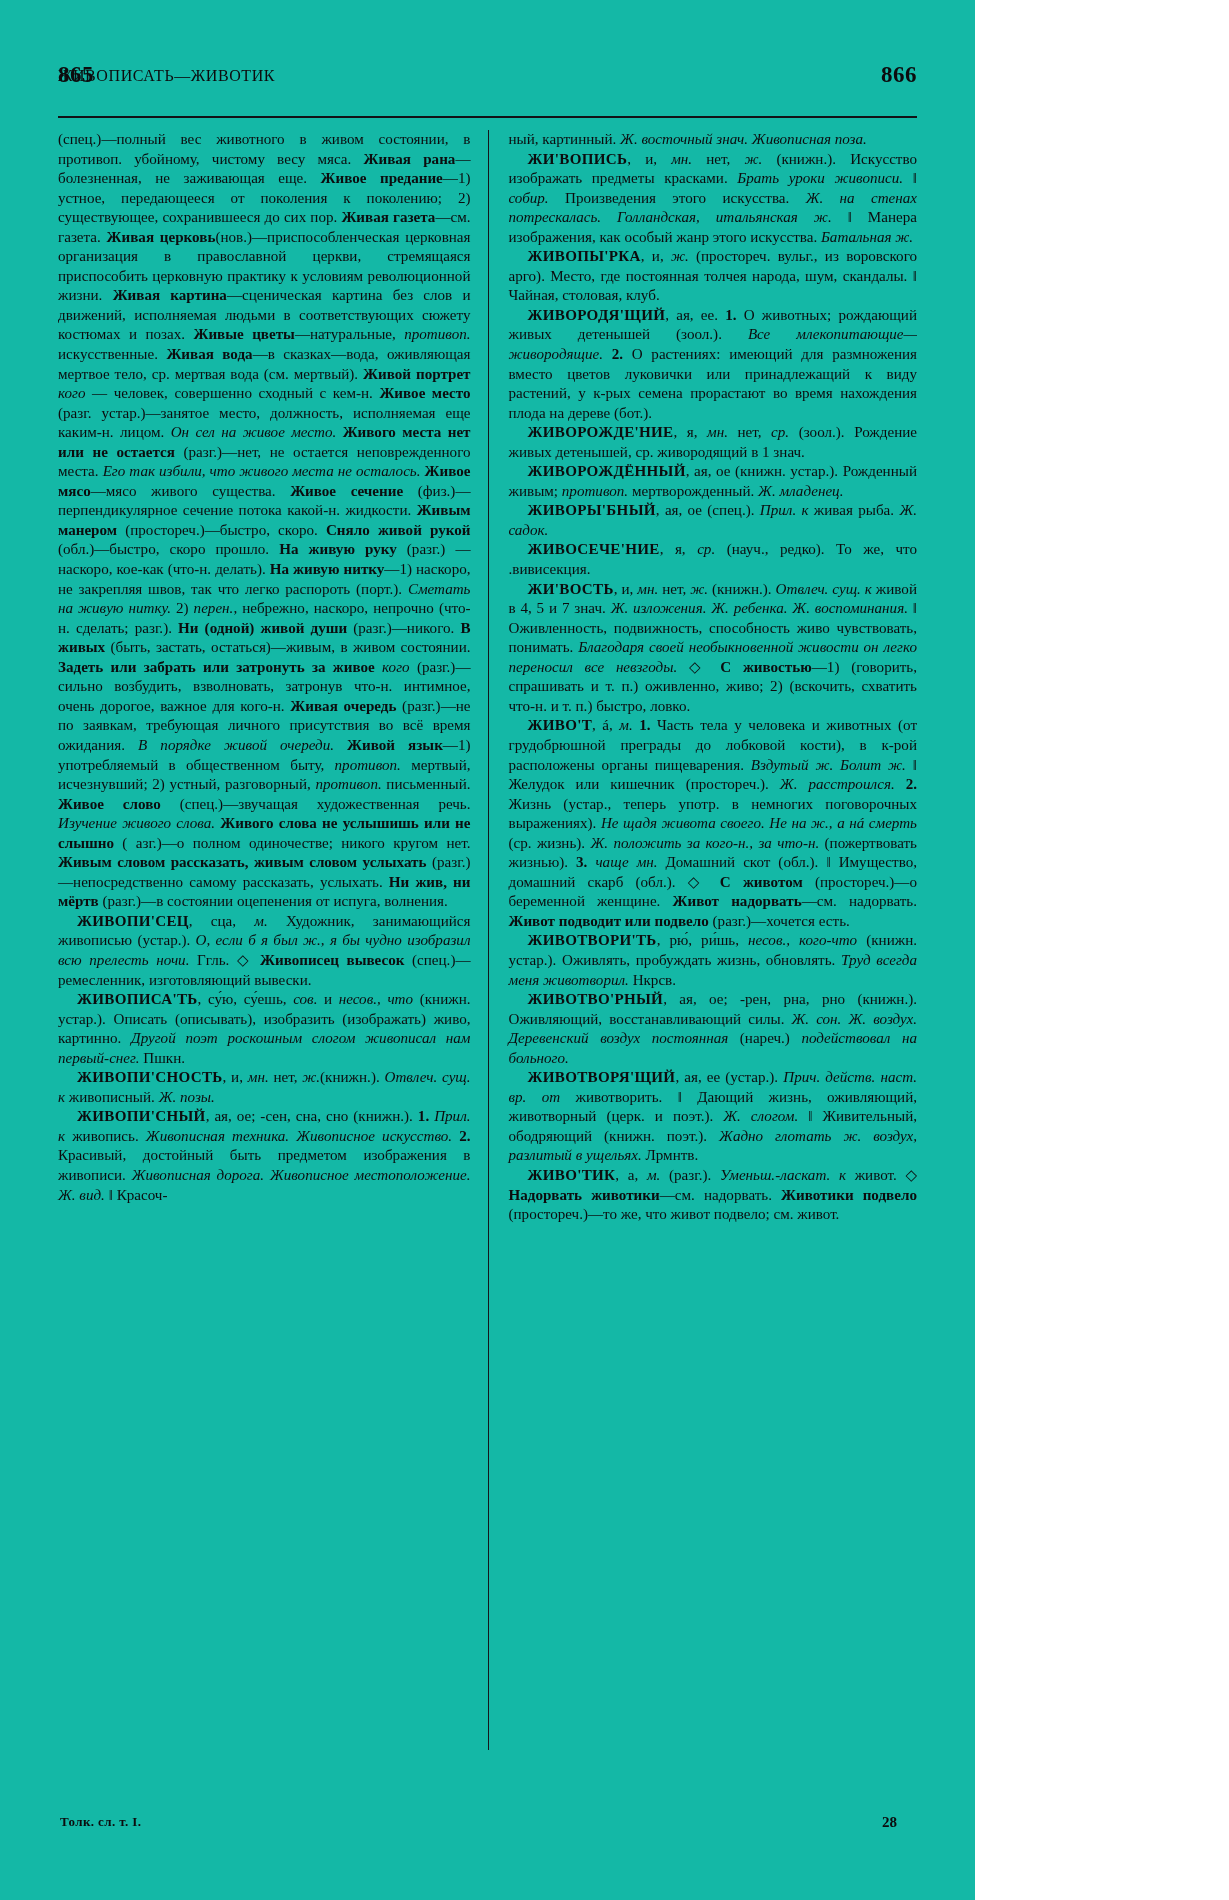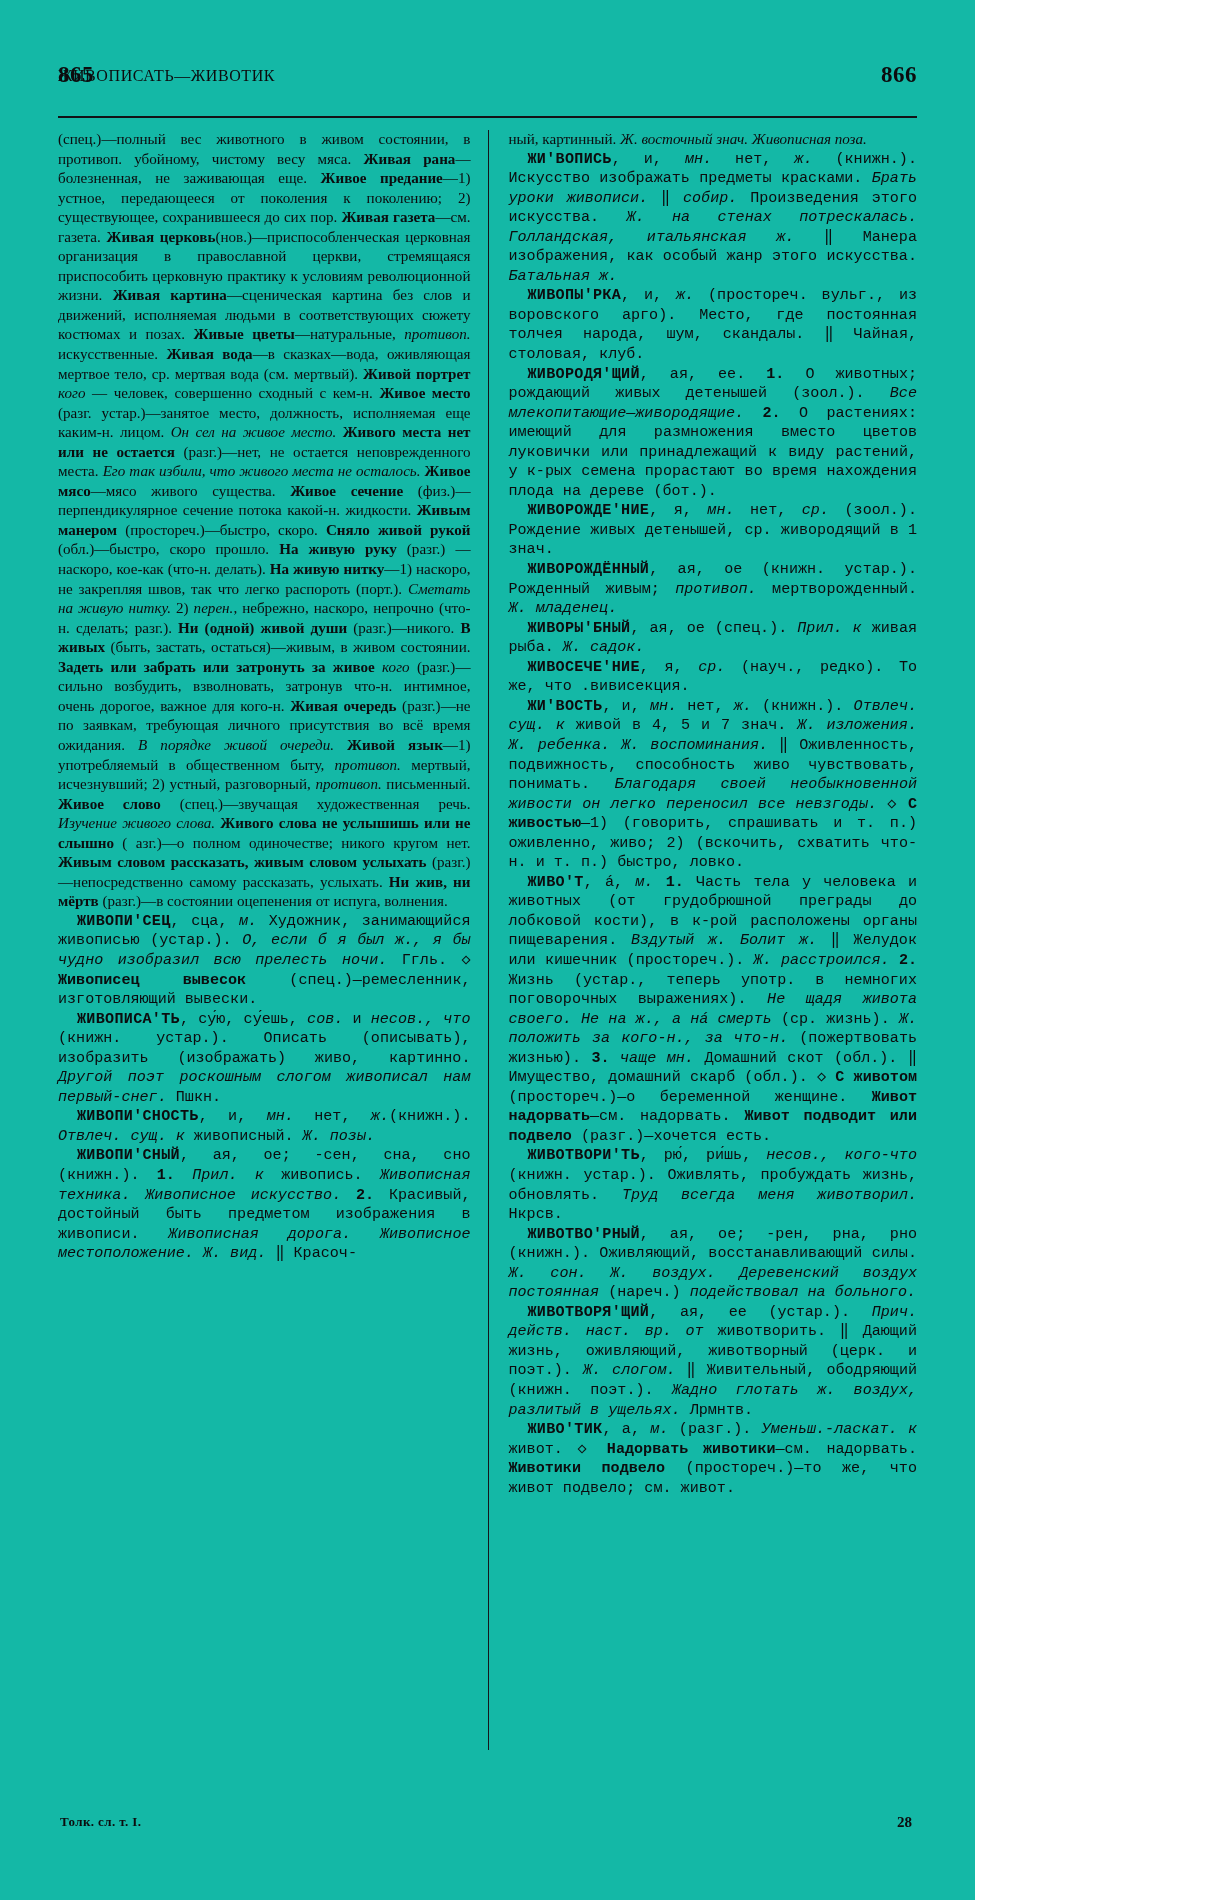--- a/index.html
+++ b/index.html
@@ -78,21 +78,20 @@
     padding-left: 20px;
     border-left: 1.6px solid #15151a;
   }
 
   .col p {
     margin: 0;
     text-indent: 0;
   }
   .col p.ind {
     text-indent: 19px;
-    font-family: Liberation Mono, monospace;
   }
 
   
   b, .bd { font-weight: bold; }
   i, .it { font-style: italic; }
   .hw {
     font-weight: bold;
     letter-spacing: 0.3px;
   }
 
@@ -100,21 +99,21 @@
   .footer {
     position: absolute;
     left: 58px;
     right: 58px;
     bottom: 64px;
     height: 22px;
     font-size: 13px;
     font-weight: bold;
   }
   .footer .sig-left  { position: absolute; left: 2px;  top: 0; letter-spacing: 0.4px; }
-  .footer .sig-right { position: absolute; right: 5px; top: 0; font-size: 15px; }
+  .footer .sig-right { position: absolute; right: 20px; top: 0; font-size: 15px; }
 </style>
 </head>
 <body>
 
 <div class="page">
 
   <div class="header">
     <span class="folio folio-left">865</span>
     <span class="runhead">ЖИВОПИСАТЬ—ЖИВОТИК</span>
     <span class="folio folio-right">866</span>

